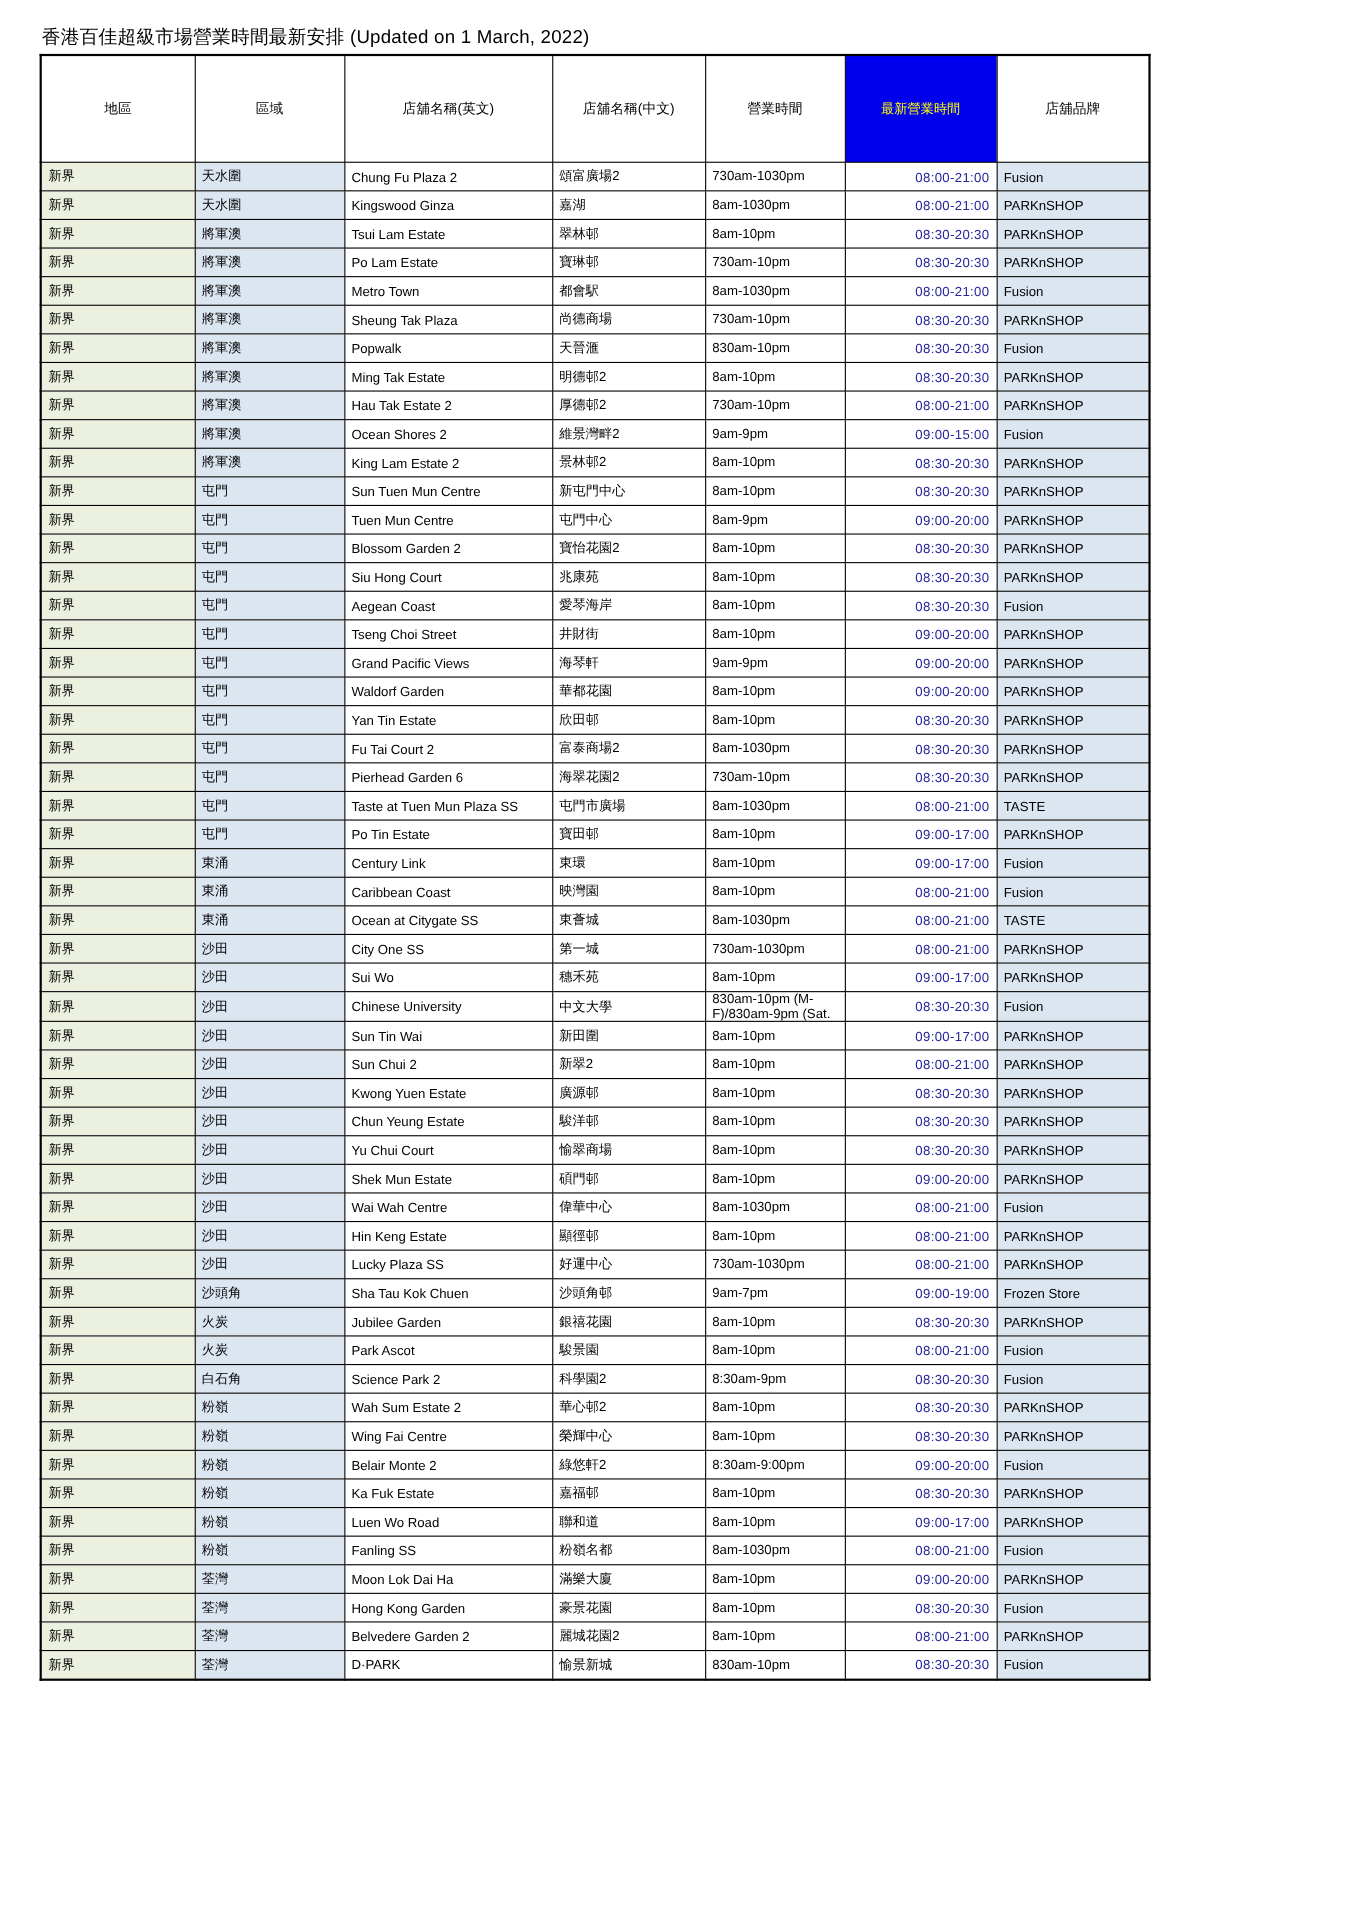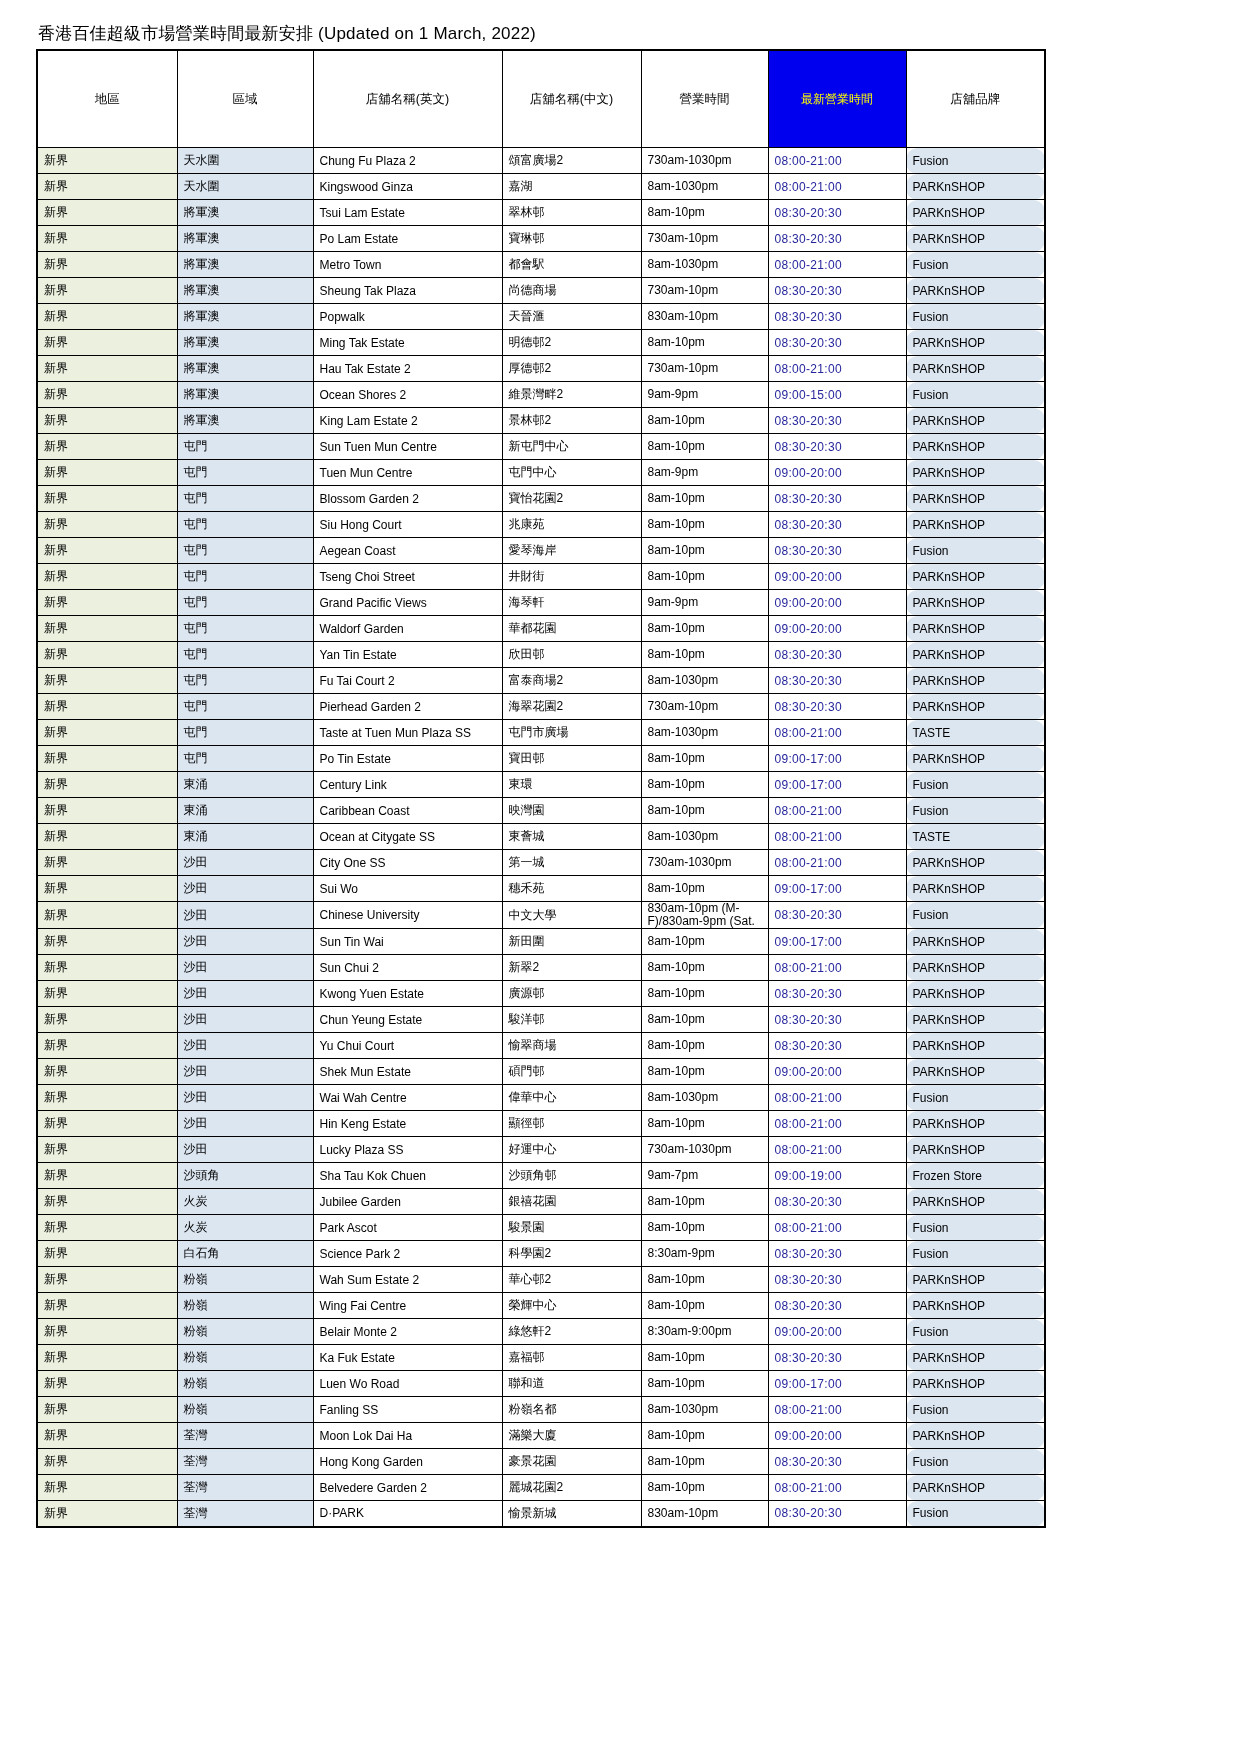--- a/index.html
+++ b/index.html
@@ -45,24 +45,24 @@
   }
   th.hl{
     background:var(--hl-bg,#0000ee);
     color:var(--hl-text,#ffff00);
     font-size:12px;
   }
   td{height:24px;}
   tr{height:26px;}
   td.col-region{background:var(--region-bg,#ebf1de);}
   td.col-district{background:var(--district-bg,#dce6f1);}
-  td.col-brand{background:var(--brand-bg,#dce6f1);border-radius:12px;}
+  td.col-brand{background:var(--brand-bg,#dce6f1);}
   td.col-new{
     color:var(--new-text,#26269c);
-    text-align:left;
+    text-align:right;
     letter-spacing:0.3px;
   }
   td.col-hours div{
     line-height:13px;
     max-height:26px;
     overflow:hidden;
     white-space:normal;
   }
   td:not(.col-hours){white-space:nowrap;}
 </style>
@@ -320,21 +320,21 @@
           <td class="col-name-zh">富泰商場2</td>
           <td class="col-hours">
             <div>8am-1030pm</div>
           </td>
           <td class="col-new">08:30-20:30</td>
           <td class="col-brand">PARKnSHOP</td>
         </tr>
         <tr>
           <td class="col-region">新界</td>
           <td class="col-district">屯門</td>
-          <td class="col-name-en">Pierhead Garden 2</td>
+          <td class="col-name-en">Pierhead Garden 6</td>
           <td class="col-name-zh">海翠花園2</td>
           <td class="col-hours">
             <div>730am-10pm</div>
           </td>
           <td class="col-new">08:30-20:30</td>
           <td class="col-brand">PARKnSHOP</td>
         </tr>
         <tr>
           <td class="col-region">新界</td>
           <td class="col-district">屯門</td>

